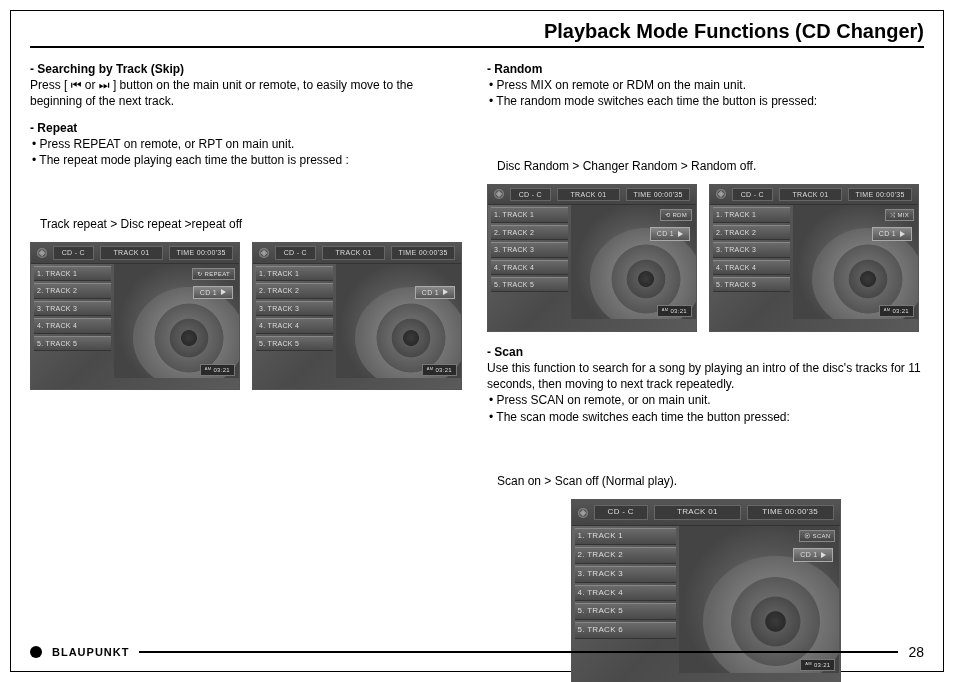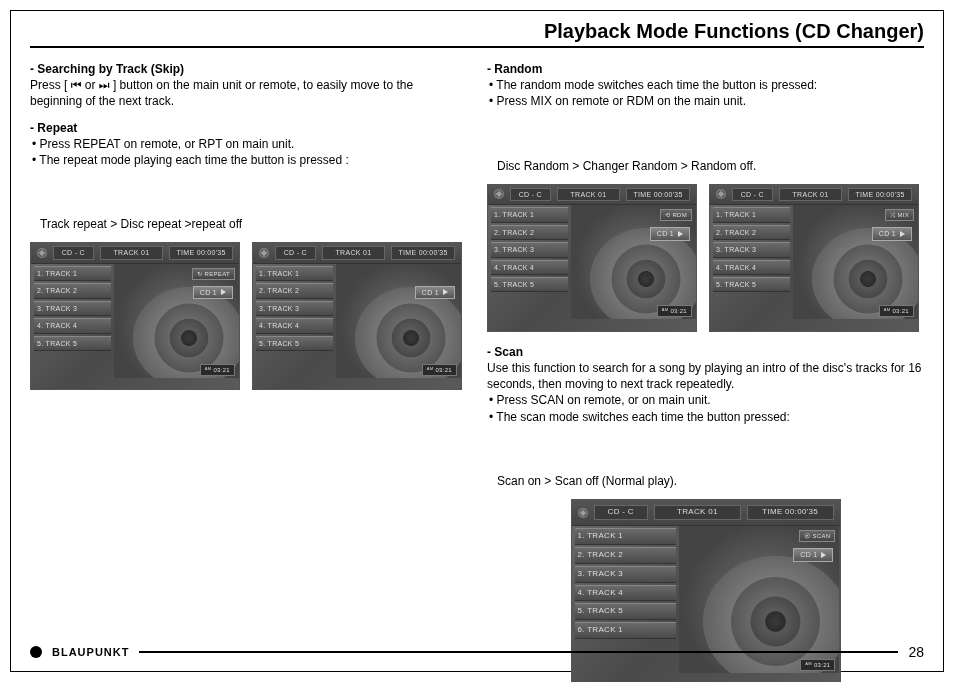--- a/index.html
+++ b/index.html
@@ -231,22 +231,22 @@
             <div class="clock"><span class="am">AM</span><span>03:21</span></div>
           </div>
         </div>
       </div>
     </div>
   </div>
 
   <div class="col">
     <div class="h">- Random</div>
     <ul class="bullets">
+      <li>Press MIX on remote or RDM on the main unit.</li>
       <li>The random mode switches each time the button is pressed:</li>
-      <li>Press MIX on remote or RDM on the main unit.</li>
     </ul>
     <div class="indent">Disc Random &gt; Changer Random &gt; Random off.</div>
 
     <div class="ss-row">
       <div class="ss">
         <div class="topbar">
           <div class="disc-icon"></div>
           <div class="panel small">CD - C</div>
           <div class="panel"><span>TRACK</span> <span>01</span></div>
           <div class="panel"><span>TIME</span> <span>00:00'35</span></div>
@@ -292,21 +292,21 @@
                 <span>CD 1</span>
                 <span class="triangle"></span>
               </div>
             <div class="clock"><span class="am">AM</span><span>03:21</span></div>
           </div>
         </div>
       </div>
     </div>
 
     <div class="h" style="margin-top:12px">- Scan</div>
-    <div>Use this function to search for a song by playing an intro of the disc's tracks for 16 seconds, then moving to next track repeatedly.</div>
+    <div>Use this function to search for a song by playing an intro of the disc's tracks for 11 seconds, then moving to next track repeatedly.</div>
     <ul class="bullets">
       <li>Press SCAN on remote, or on main unit.</li>
       <li>The scan mode switches each time the button pressed:</li>
     </ul>
     <div class="indent">Scan on &gt; Scan off (Normal play).</div>
 
     <div class="ss-row" style="justify-content:center">
       <div class="ss ss-big">
         <div class="topbar">
           <div class="disc-icon"></div>
@@ -314,21 +314,21 @@
           <div class="panel"><span>TRACK</span> <span>01</span></div>
           <div class="panel"><span>TIME</span> <span>00:00'35</span></div>
         </div>
         <div class="body">
           <div class="tracks">
             <div>1. TRACK 1</div>
             <div>2. TRACK 2</div>
             <div>3. TRACK 3</div>
             <div>4. TRACK 4</div>
             <div>5. TRACK 5</div>
-            <div>6. TRACK 1</div>
+            <div>5. TRACK 6</div>
           </div>
           <div class="art">
             <div class="speaker"></div>
             <div class="badge">⦿ SCAN</div>
             <div class="cd-badge">
                 <span>CD 1</span>
                 <span class="triangle"></span>
               </div>
             <div class="clock"><span class="am">AM</span><span>03:21</span></div>
           </div>

